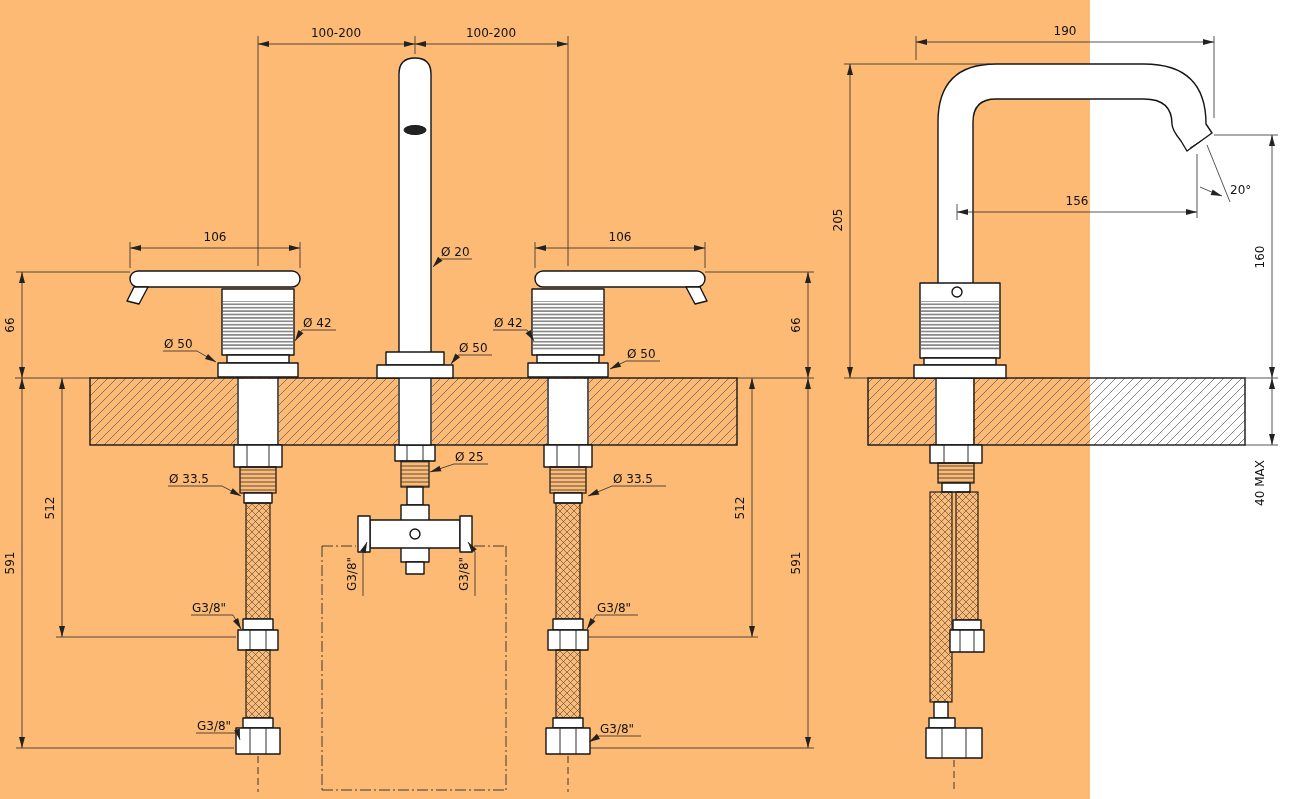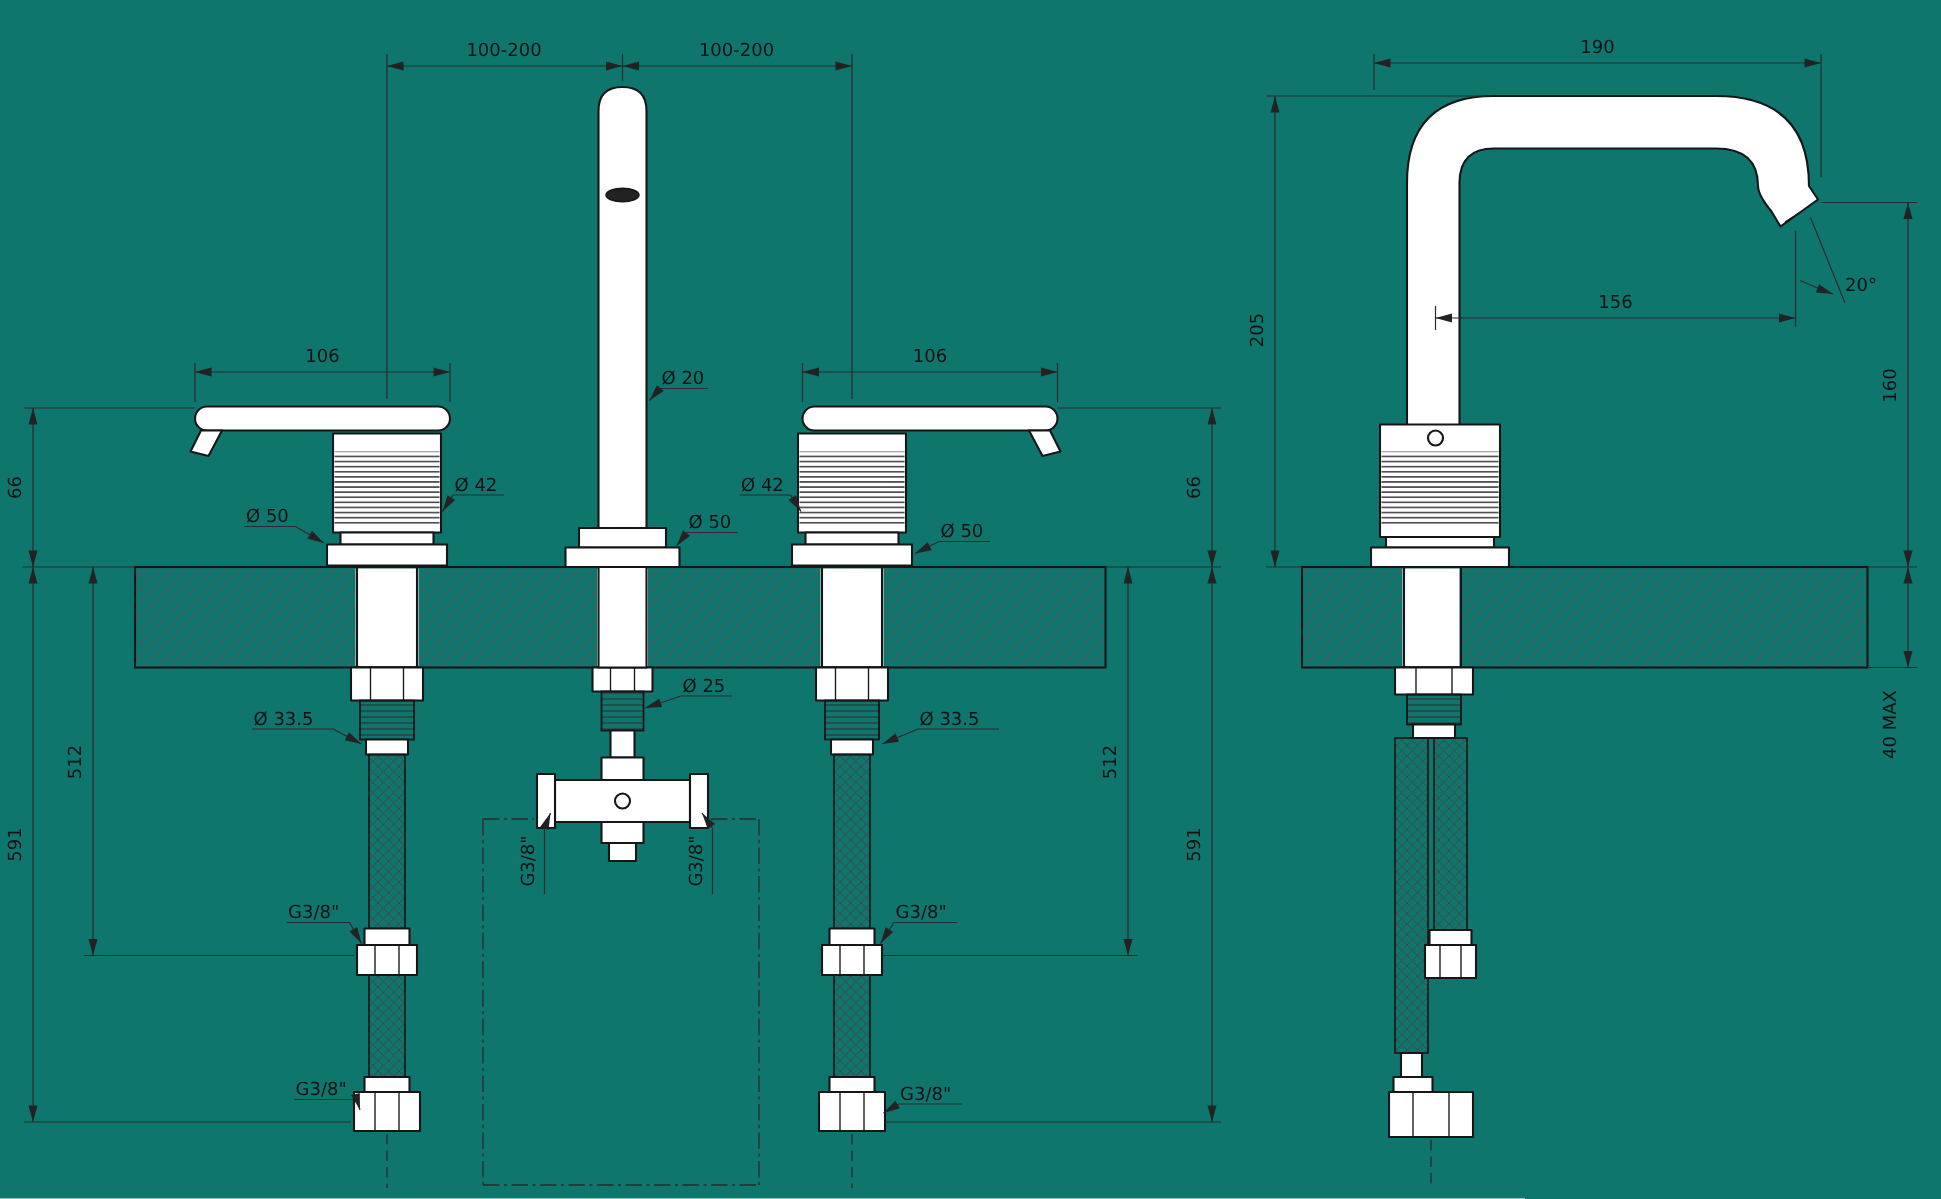--- a/index.html
+++ b/index.html
@@ -1,16 +1,16 @@
 <!DOCTYPE html>
 <html><head>
 <meta charset="utf-8">
 <style>
   html,body{margin:0;padding:0;background:#fff}
-  .stage{width:1294px;height:799px;position:relative;background:#0f766e}
+  .stage{width:1090px;height:799px;position:relative;background:#fdba74}
   svg{display:block}
   .obj{fill:#fff;stroke:#161616;stroke-width:1.4;stroke-linejoin:round}
   .objn{fill:none;stroke:#161616;stroke-width:1.4;stroke-linecap:square}
   .knurlf{fill:url(#knurl);stroke:none}
   .braidf{fill:url(#braid);stroke:#161616;stroke-width:1.1}
   .thrf{fill:url(#threads);stroke:#161616;stroke-width:1.2}
   .hatchf{fill:url(#hatch);stroke:#161616;stroke-width:1.4}
   .white{fill:#fff;stroke:none}
   .thin{fill:none;stroke:#161616;stroke-width:0.9}
   .ext,.dim,.lead{fill:none;stroke:#2b2b2b;stroke-width:0.8}

